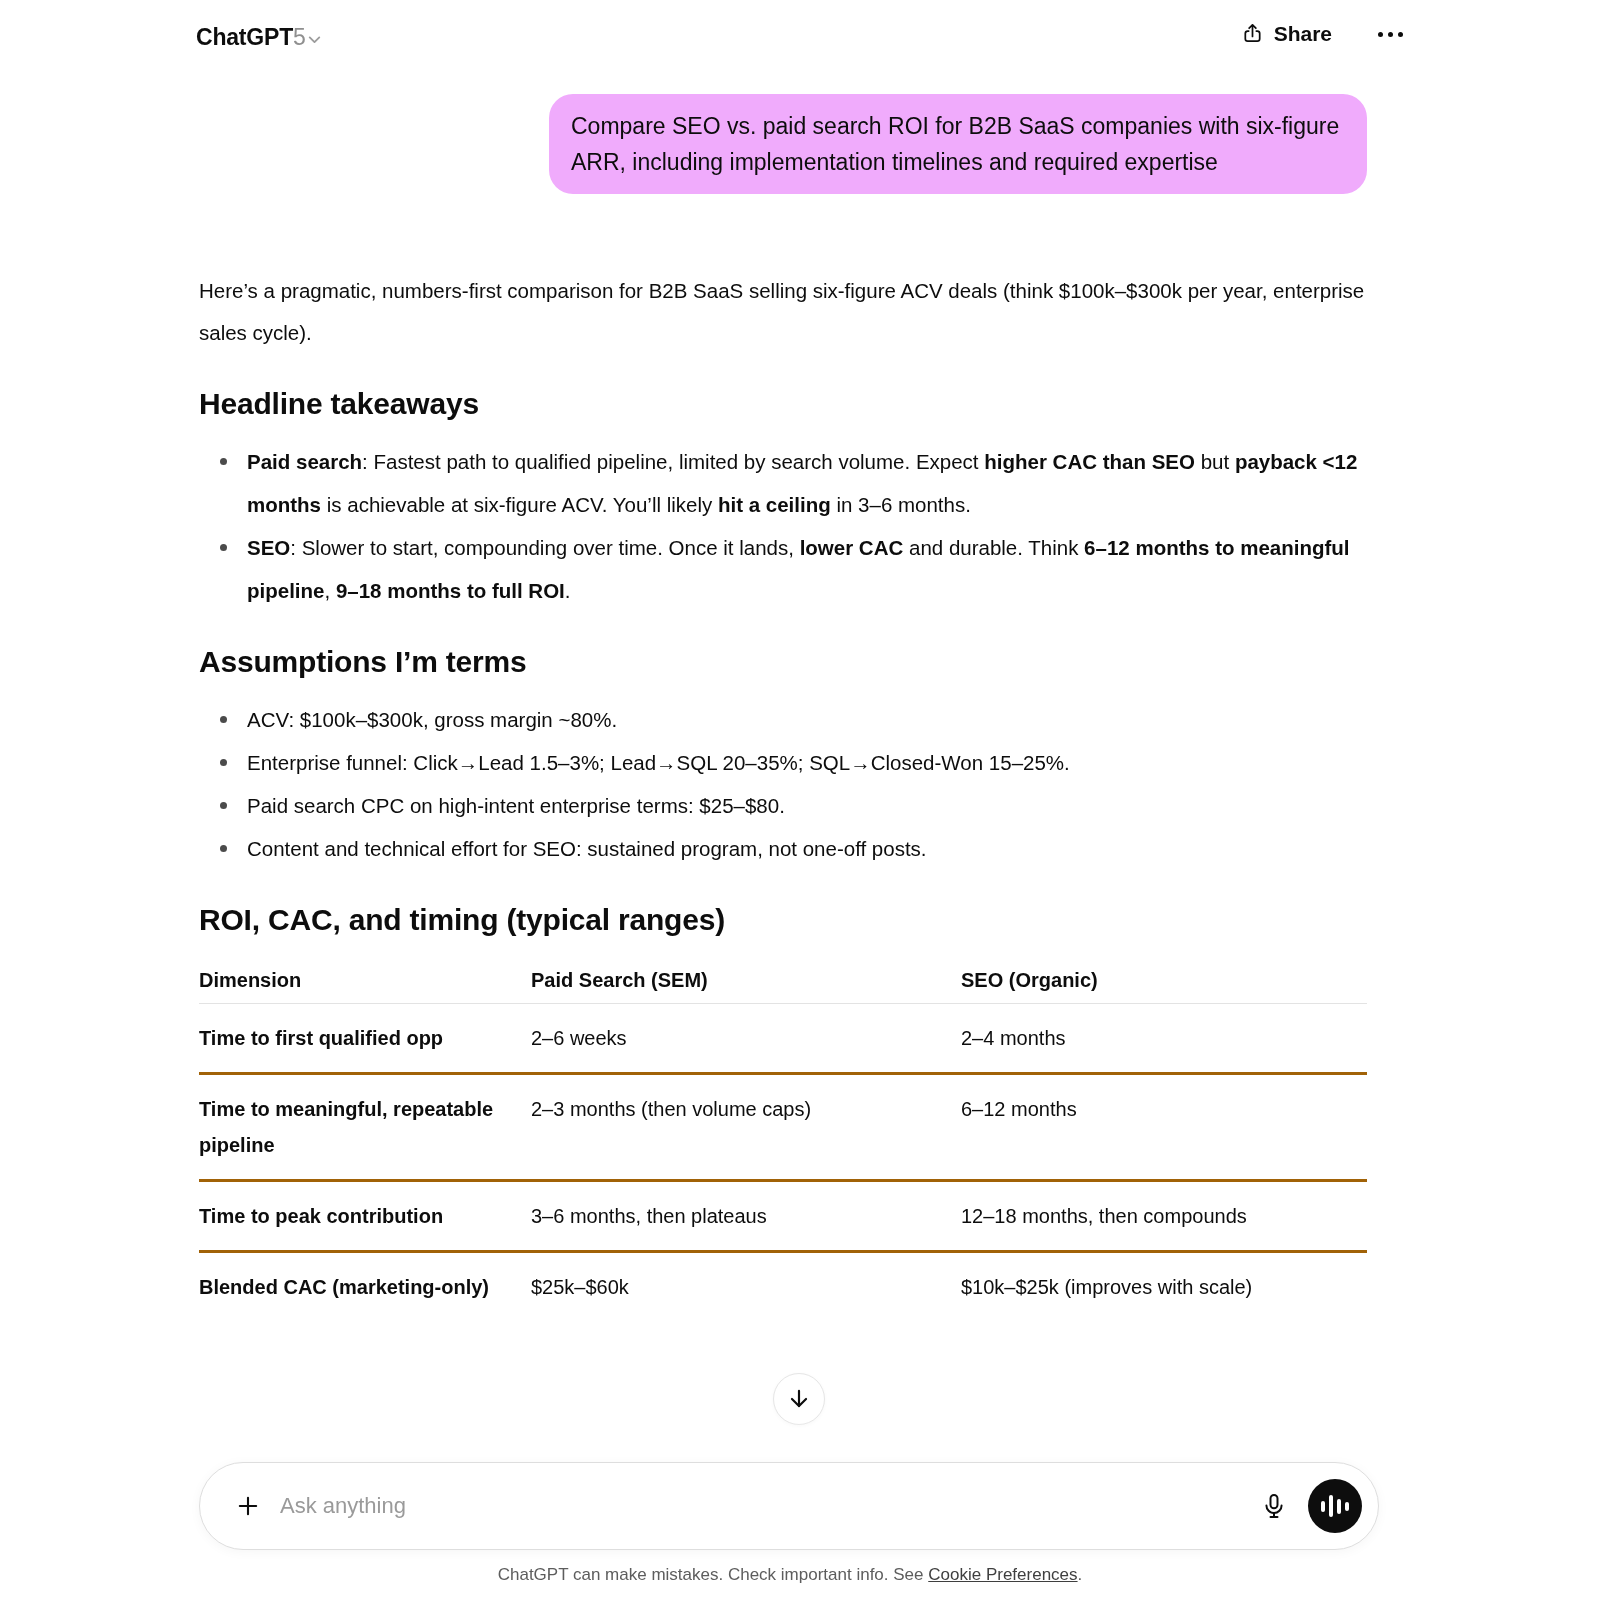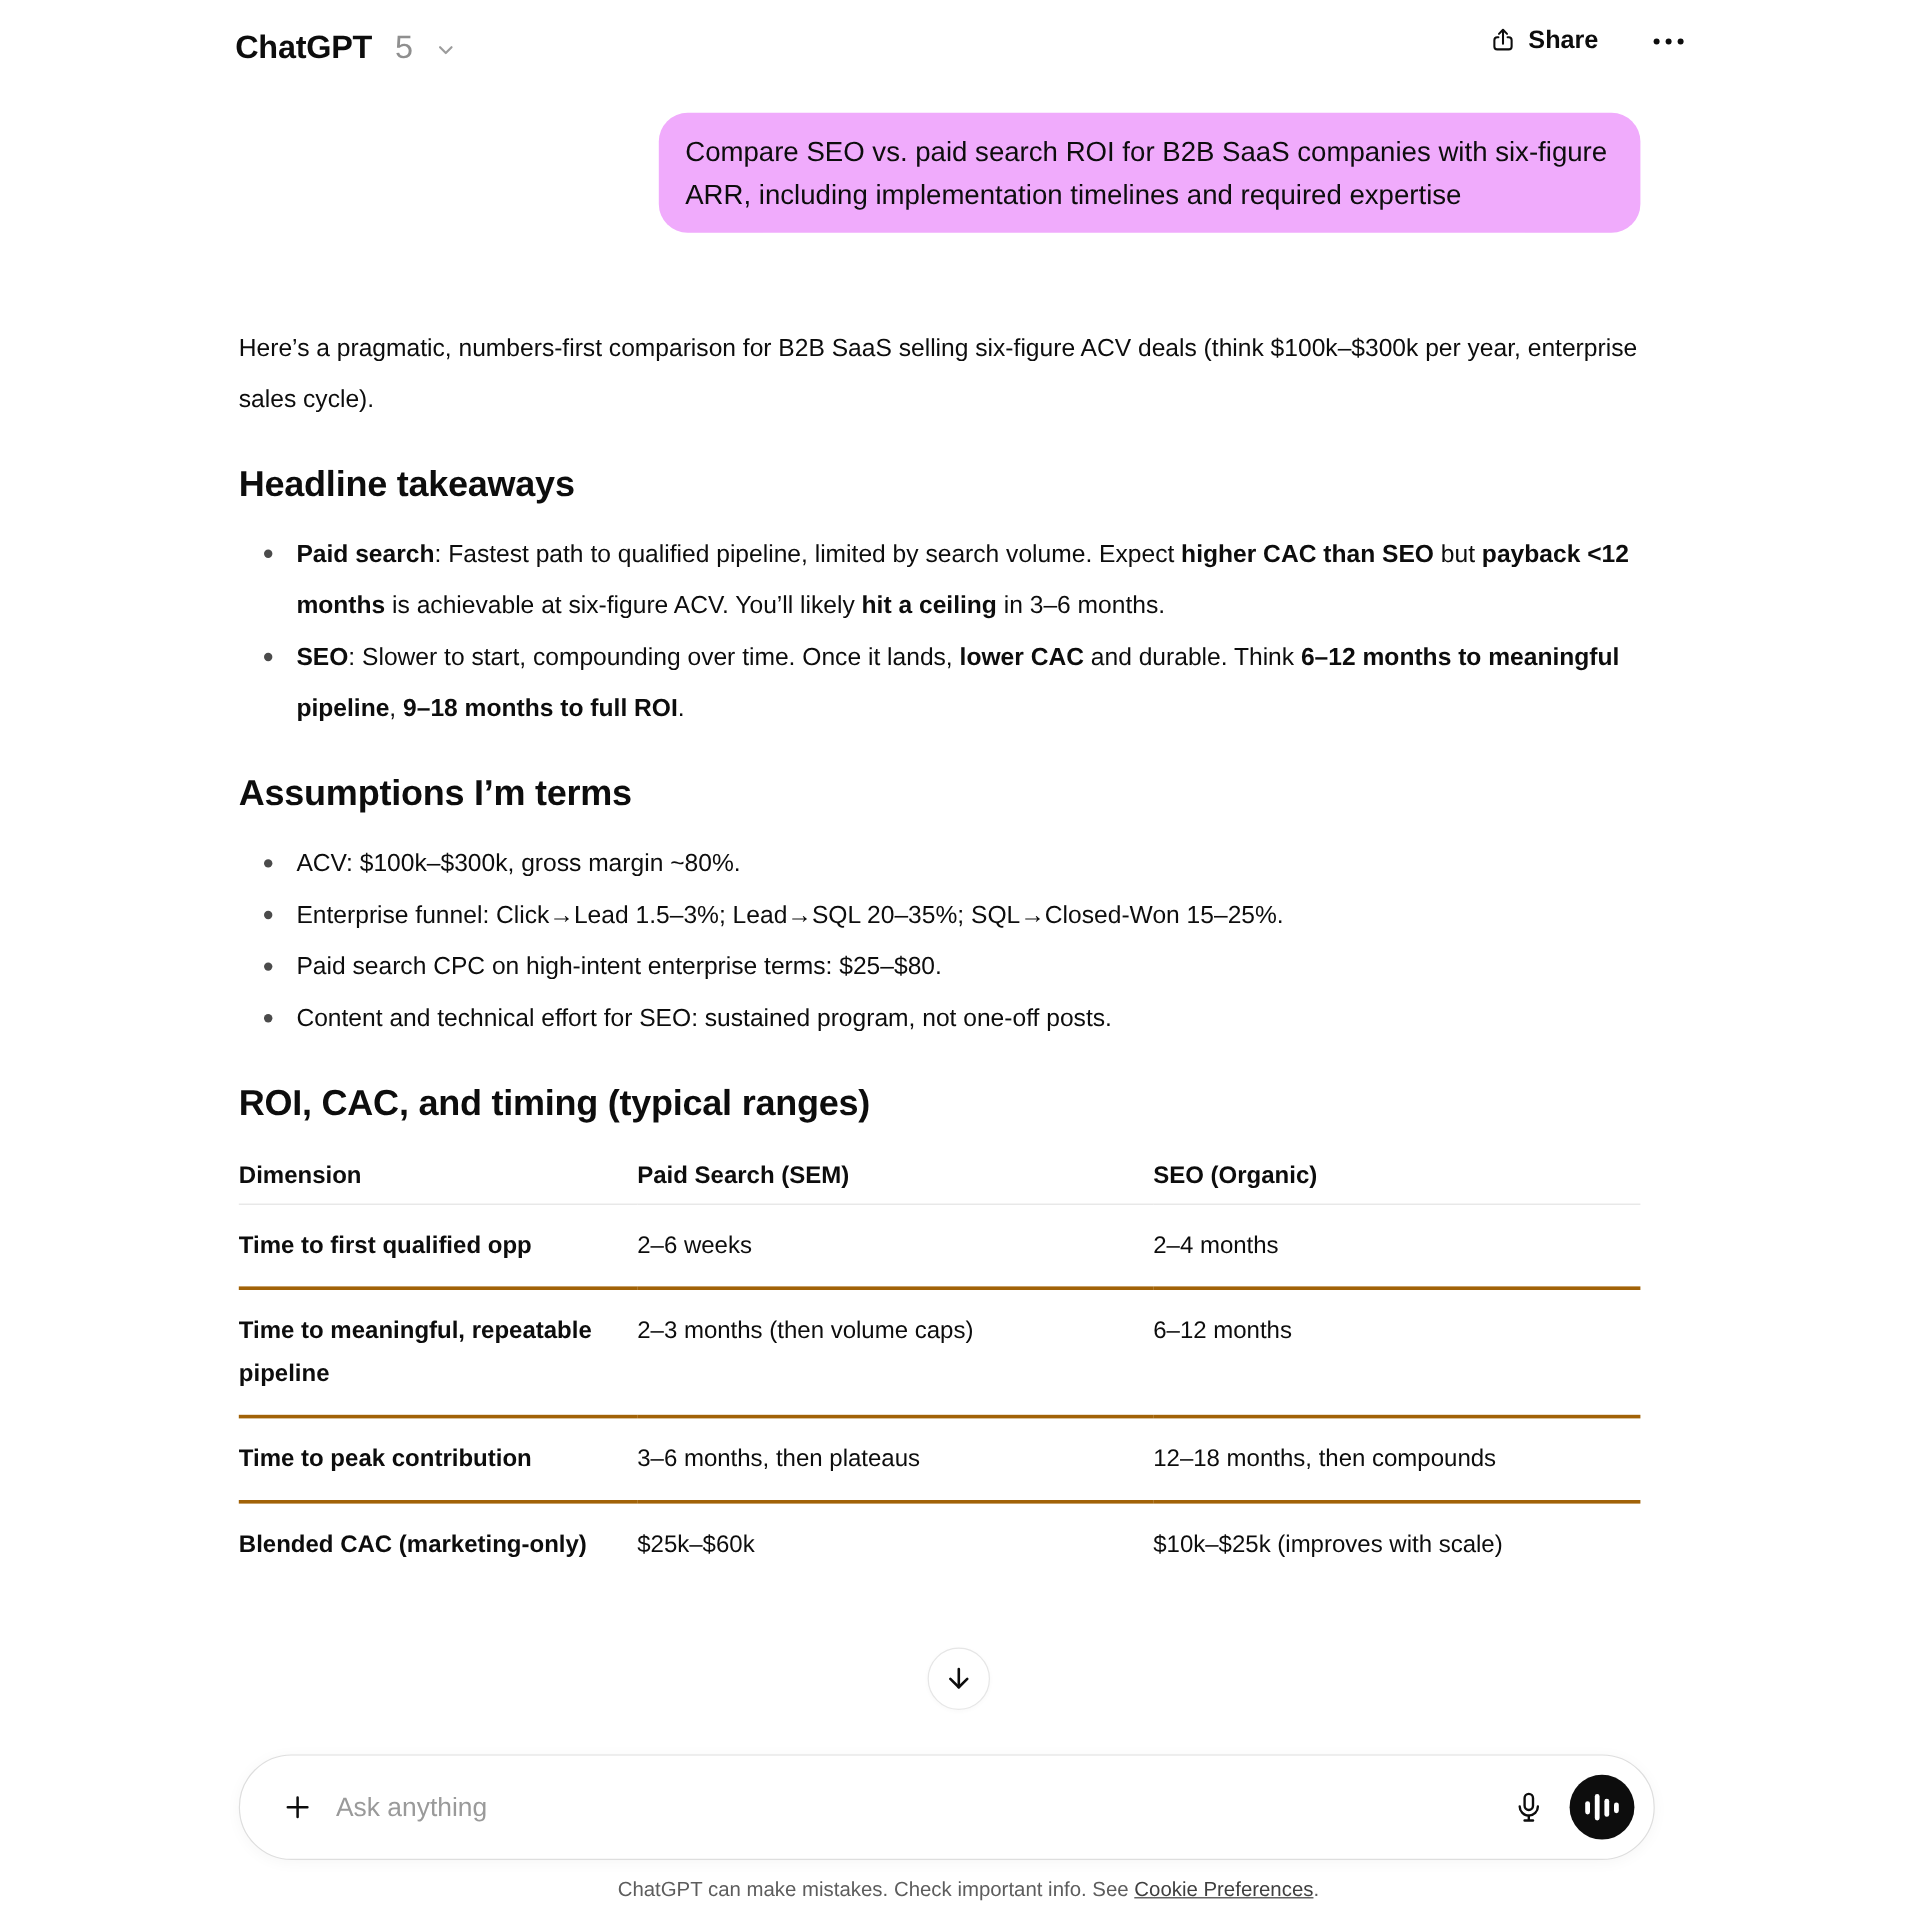--- a/index.html
+++ b/index.html
@@ -9,22 +9,22 @@
     background:#ffffff;
     font-family:"Liberation Sans", sans-serif;
     color:#0d0d0d;
     overflow:hidden;
   }
 
   
   .topbar { position:absolute; top:0; left:0; width:1600px; height:84px; background:#fff; z-index:30; }
   .model-picker {
     position:absolute; left:196px; top:24px;
-    display:flex; align-items:center; gap:19px;
-    font-size:27px; cursor:pointer;
+    display:flex; align-items:center; gap:0;
+    font-size:23px; cursor:pointer;
   }
   .app-name { font-weight:700; letter-spacing:-0.2px; }
   .model-version { color:#8f8f8f; }
   .chevron-down { margin-top:3px; display:flex; }
   .topbar-actions {
     position:absolute; right:195px; top:22px;
     display:flex; align-items:center; gap:44px;
   }
   .share-button { display:flex; gap:10px; font-size:21px; font-weight:600; cursor:pointer; }
   .more-button { display:flex; align-items:center; gap:5px; cursor:pointer; padding:6px 2px; }
@@ -103,21 +103,21 @@
   .voice-button {
     width:54px; height:54px; border-radius:50%; background:#0d0d0d;
     display:flex; align-items:center; justify-content:center;
     gap:3.5px; cursor:pointer; flex:none;
   }
   .voice-button i { display:block; width:4.5px; border-radius:3px; background:#fff; }
   .voice-button i:nth-child(1){height:11px;} .voice-button i:nth-child(2){height:22px;}
   .voice-button i:nth-child(3){height:15px;} .voice-button i:nth-child(4){height:9px;}
 
   .footer-note {
-    position:absolute; left:217px; top:145px; width:1180px;
+    position:absolute; left:200px; top:145px; width:1180px;
     text-align:center; font-size:17px; color:#5d5d5d;
   }
   .footer-note .cookie-link { color:#3f3f3f; text-decoration:underline; cursor:pointer; }
 
   svg { display:block; }
 </style>
 </head>
 <body>
 
 <div class="topbar">

